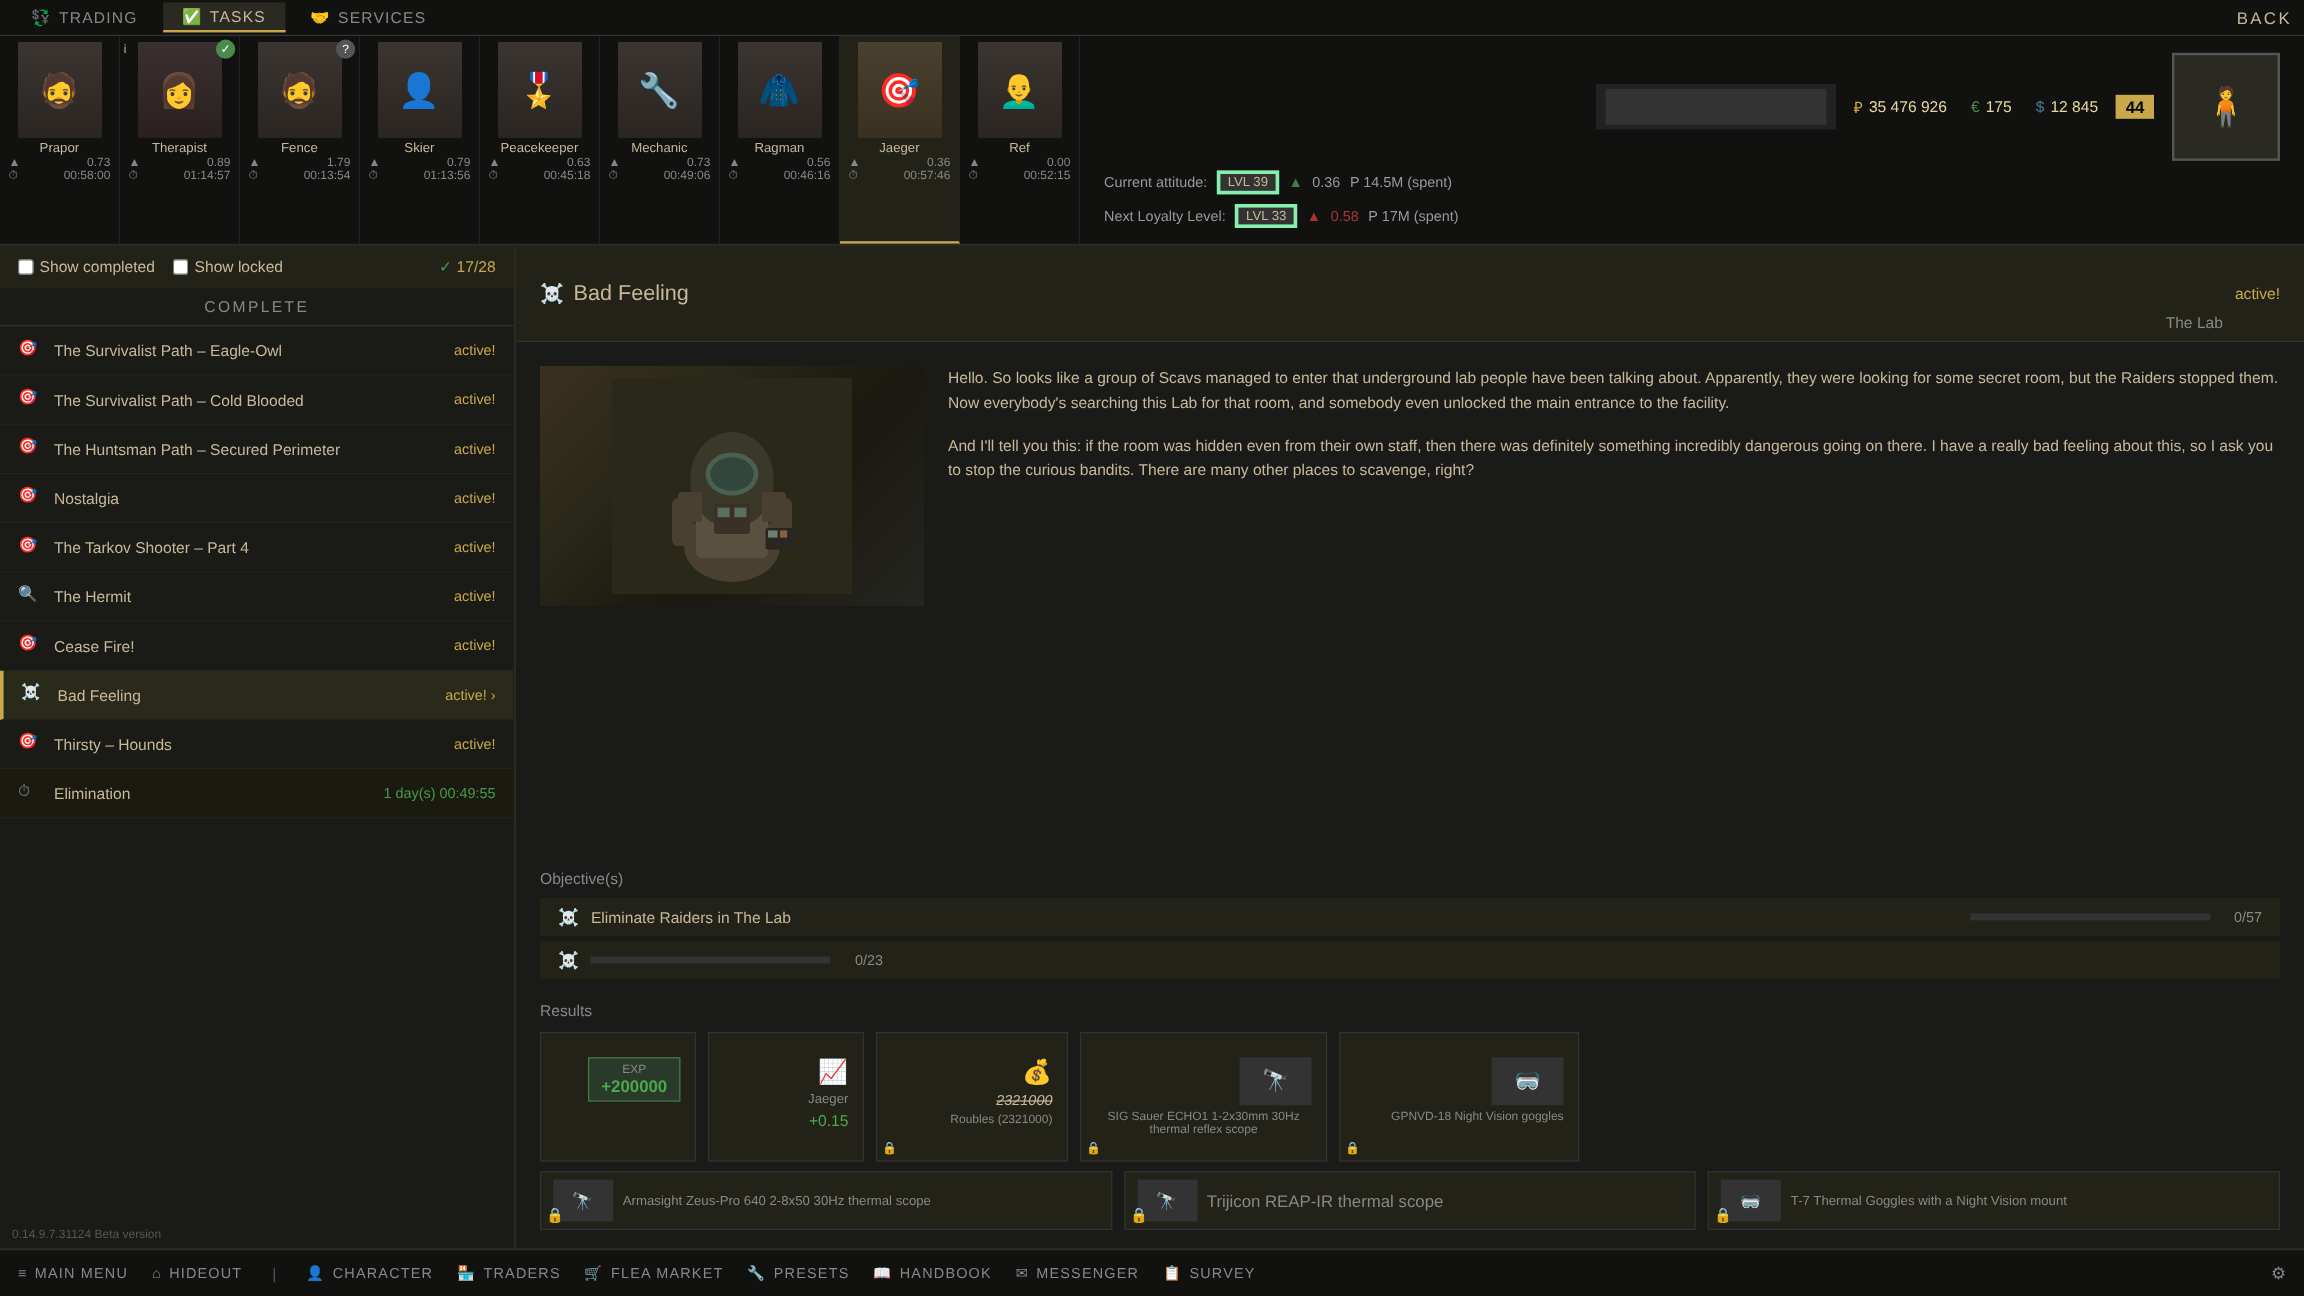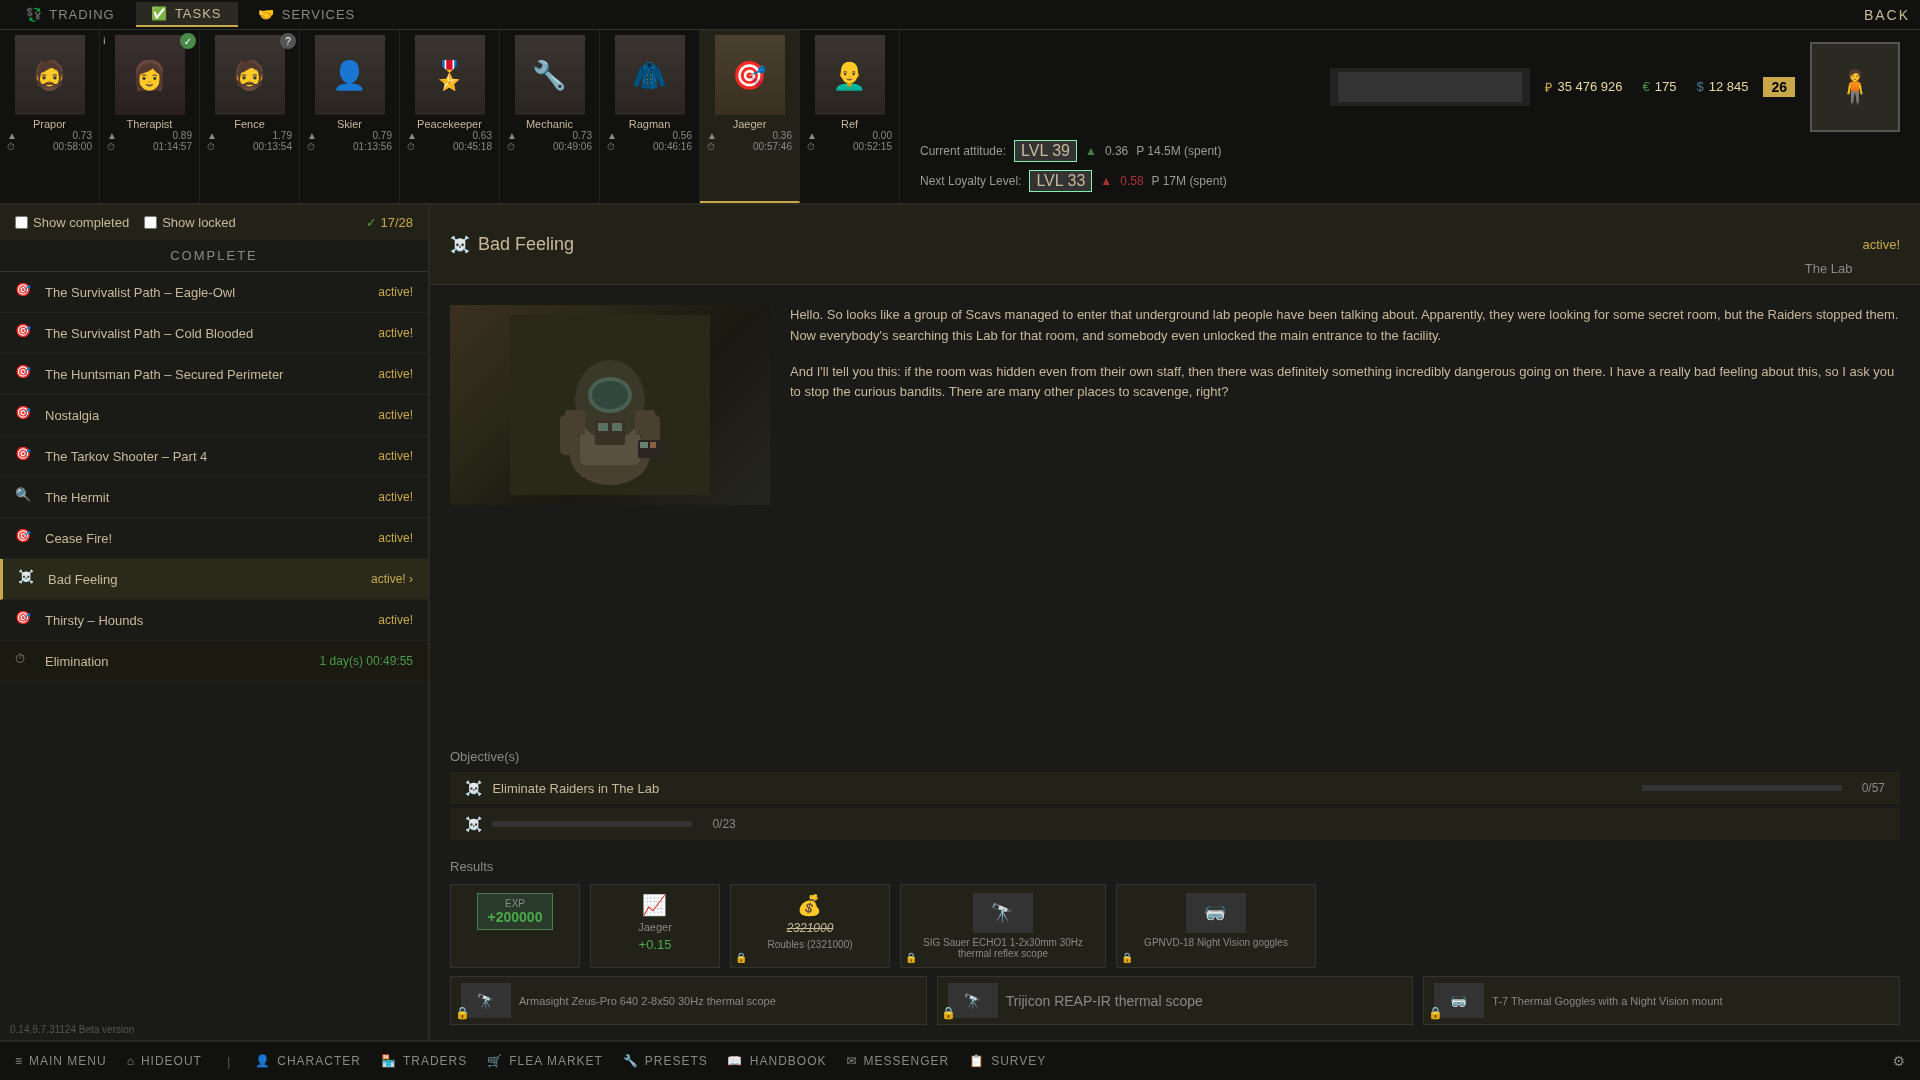--- a/index.html
+++ b/index.html
@@ -144,22 +144,22 @@
       display: flex;
       align-items: center;
       gap: 8px;
       font-size: 12px;
       color: #999;
     }
     .lvl-badge {
       background: #333;
       color: #c8b89a;
       padding: 1px 6px;
-      font-size: 16px;
-      border: 1px solid #86efac;
+      font-size: 11px;
+      border: 3px solid #86efac;
     }
     .player-avatar {
       width: 90px;
       height: 90px;
       background: #2a2a22;
       border: 2px solid #555;
       display: flex;
       align-items: center;
       justify-content: center;
       font-size: 32px;
@@ -358,25 +358,25 @@
       margin-bottom: 10px;
     }
     .results-row {
       display: flex;
       gap: 10px;
       flex-wrap: wrap;
     }
     .result-item {
       background: #222218;
       border: 1px solid #333;
-      padding: 8px 12px;
+      padding: 20px 12px;
       min-width: 120px;
       display: flex;
       flex-direction: column;
-      align-items: center;
+      align-items: flex-end;
       gap: 4px;
       position: relative;
     }
     .result-item-wide {
       min-width: 180px;
     }
     .result-lock {
       position: absolute;
       bottom: 4px;
       left: 4px;
@@ -625,21 +625,21 @@
         </div>
         <div class="currency-item">
           <span style="color:#4a8a4a;">€</span>
           <span class="currency-val">175</span>
         </div>
         <div class="currency-item">
           <span style="color:#4a7a9a;">$</span>
           <span class="currency-val">12 845</span>
         </div>
       </div>
-      <div class="level-badge-large">26</div>
+      <div class="level-badge-large">44</div>
       <div class="player-avatar">🧍</div>
     </div>
     <div class="attitude-row">
       <span>Current attitude:</span>
       <span class="lvl-badge">LVL 39</span>
       <span style="color:#4a7a4a;">▲</span>
       <span>0.36</span>
       <span>P 14.5M (spent)</span>
     </div>
     <div class="attitude-row">

